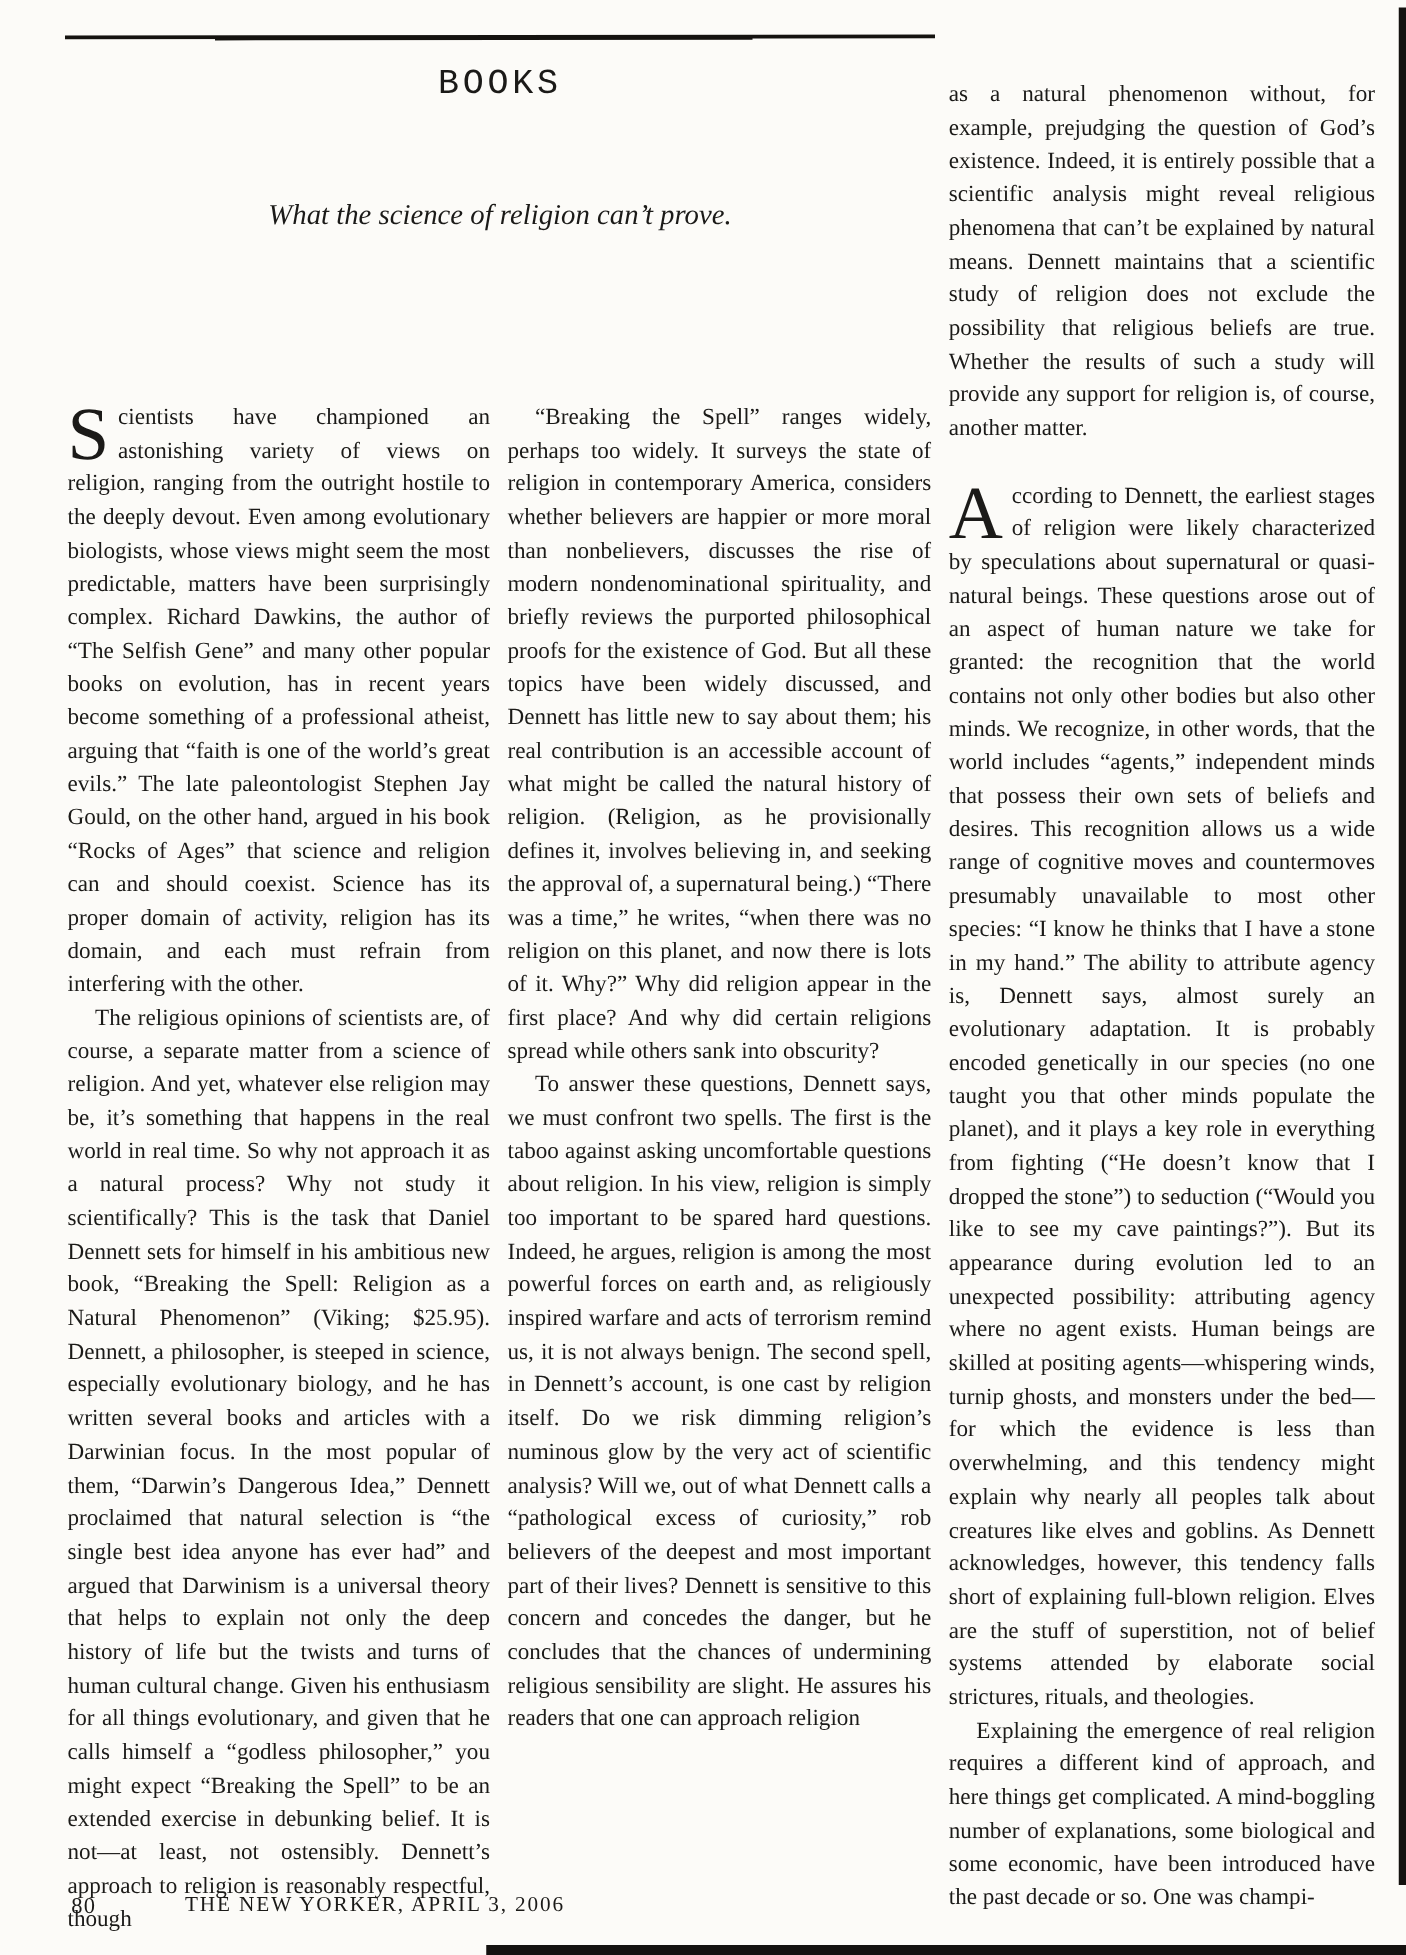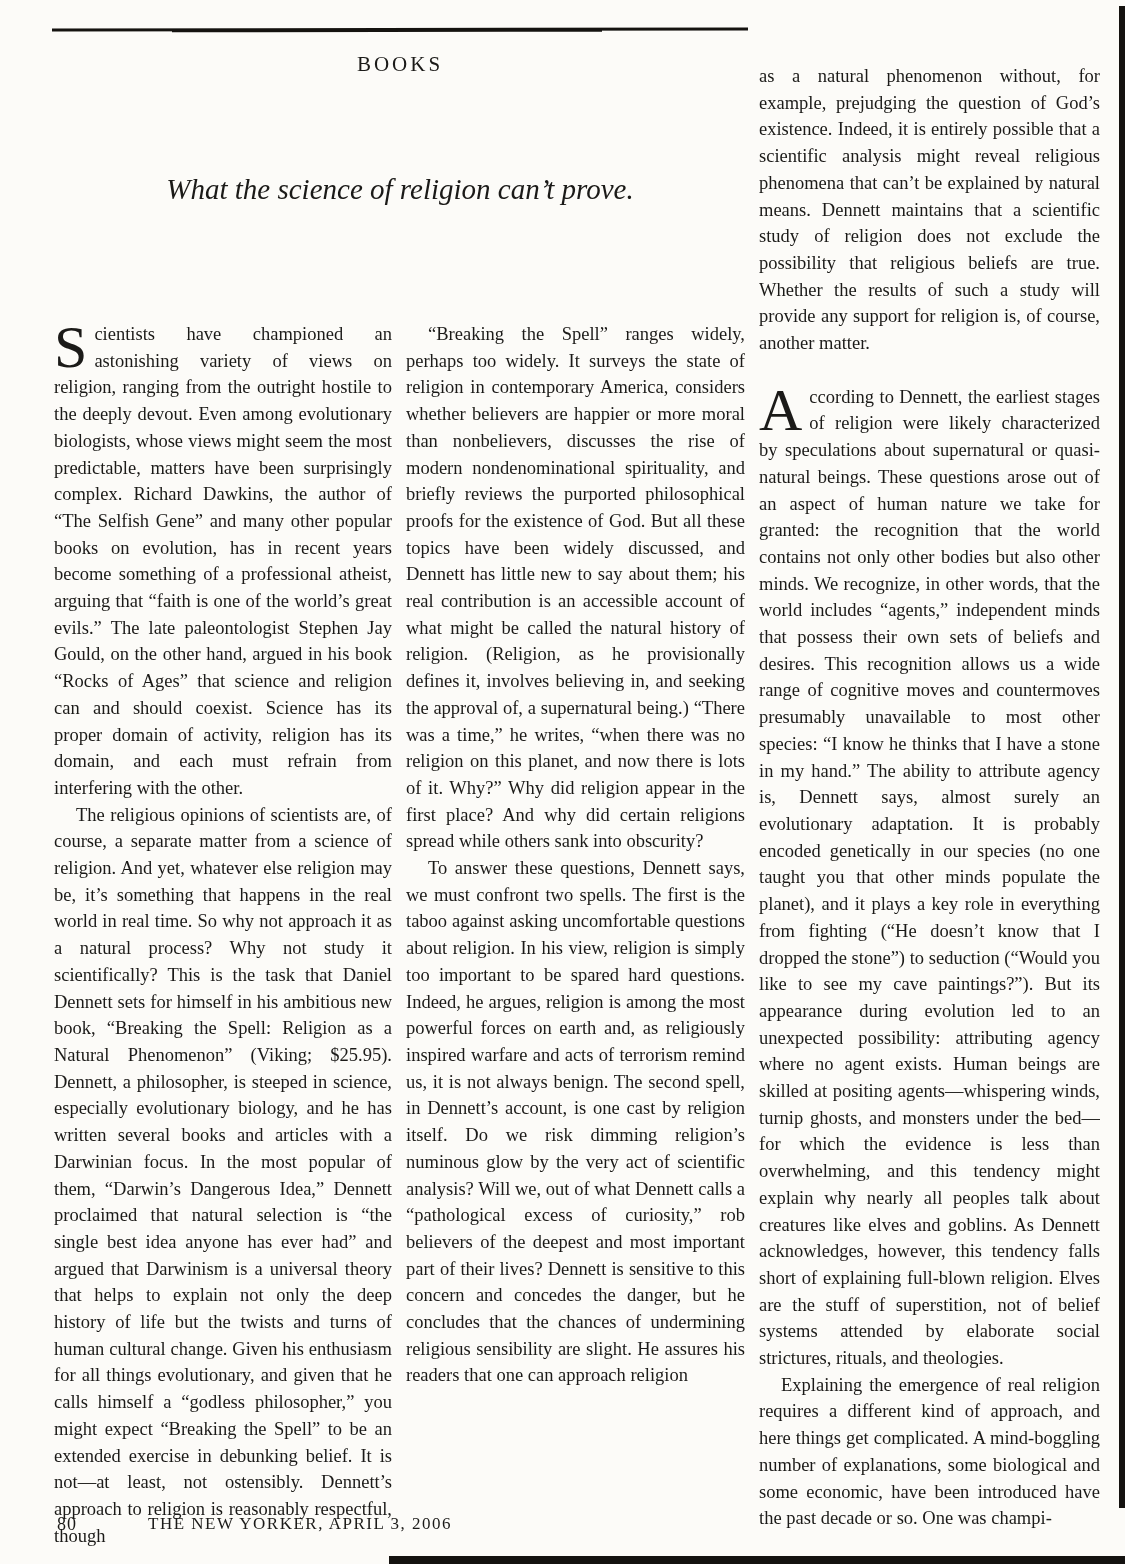--- a/index.html
+++ b/index.html
@@ -58,34 +58,35 @@
   .header {
     position: absolute;
     left: 54px;
     top: 0;
     width: 692px;
     height: 260px;
   }
   .header > div { position: absolute; left: 0; width: 100%; text-align: center; }
   .section-label {
     top: 52px;
-    font-size: 21px;
+    font-size: 28px;
     letter-spacing: 3px;
     font-weight: 500;
+    font-family: Liberation Mono, monospace;
   }
   .article-title {
     top: 86px;
     font-size: 56px;
     letter-spacing: 3px;
     font-weight: 500;
     white-space: nowrap;
   }
   .article-subtitle {
-    top: 173px;
-    font-size: 29px;
+    top: 159px;
+    font-size: 23px;
     font-style: italic;
   }
   .article-byline {
     top: 216px;
     font-size: 21px;
     letter-spacing: 2px;
   }
 
   
   .col {

